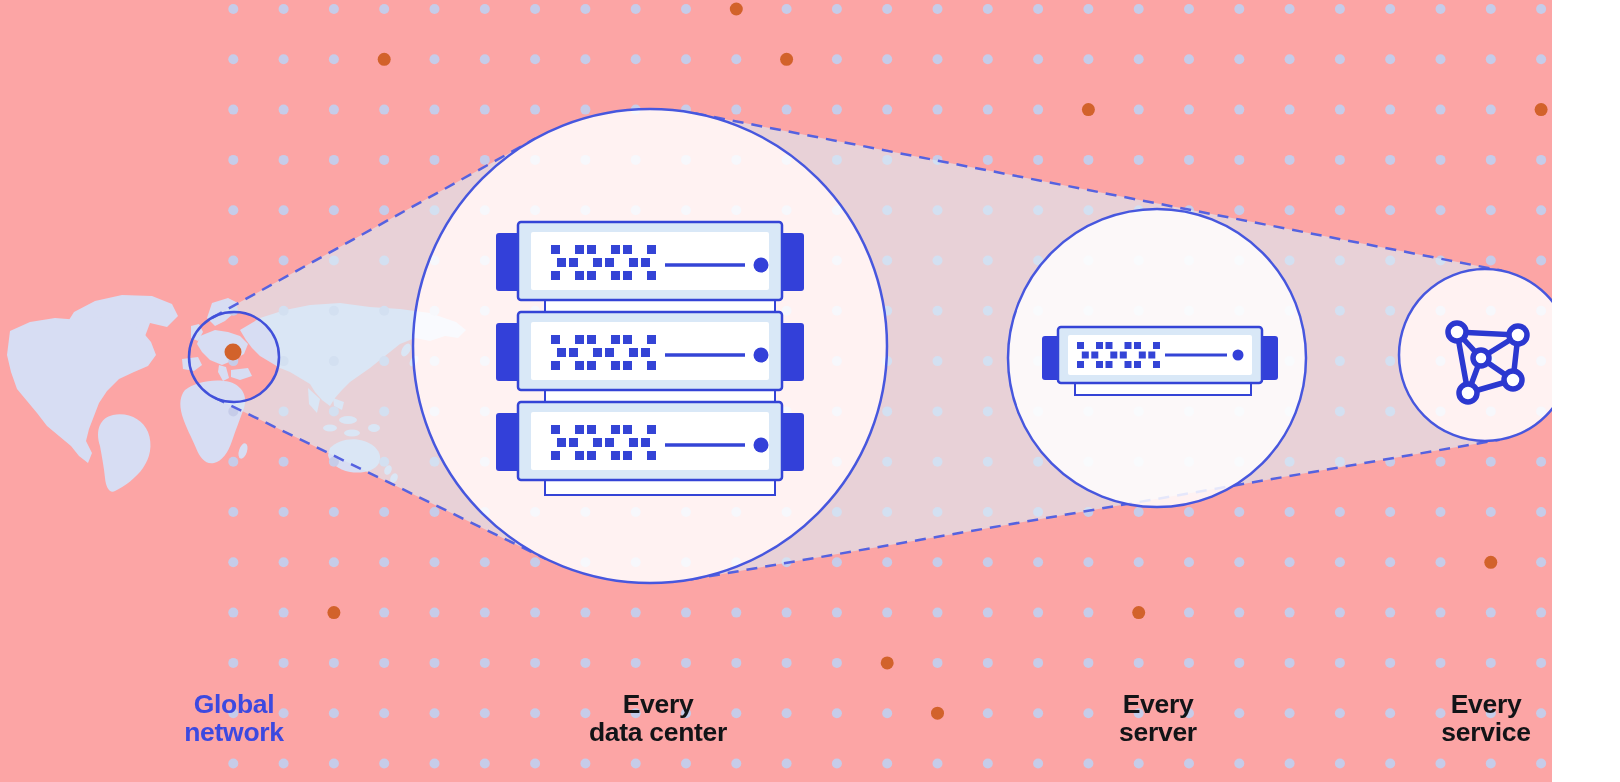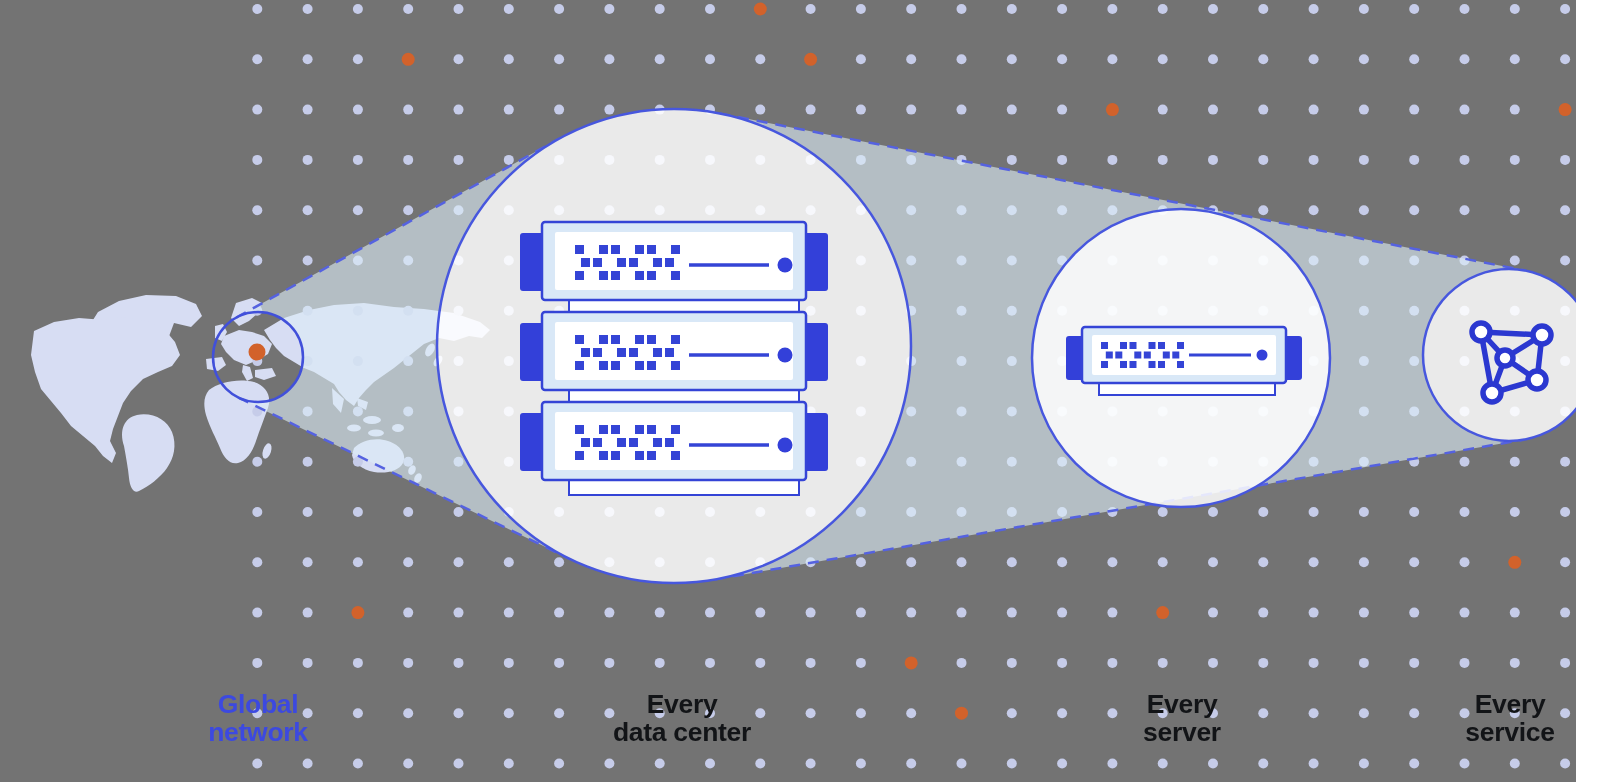--- a/index.html
+++ b/index.html
@@ -1,17 +1,17 @@
 <!DOCTYPE html>
 <html><head>
 <meta charset="utf-8">
 <style>
   html,body{margin:0;padding:0;background:#ffffff;}
-  .stage{position:relative;width:1552px;height:782px;background:#737373;overflow:hidden;
-         font-family:"Liberation Sans", sans-serif;padding-left:24px;}
+  .stage{position:relative;width:1552px;height:782px;background:#fca5a5;overflow:hidden;
+         font-family:"Liberation Sans", sans-serif;}
   svg{display:block;}
   .map-land{fill:#d7ddf3;stroke:none;}
   .beam{fill:#dcebf5;fill-opacity:0.62;stroke:none;}
   .dash{stroke:#5562e0;stroke-width:2.5;stroke-dasharray:11 8;fill:none;}
   .zoom-circle{fill:#ffffff;fill-opacity:0.85;stroke:#4757de;stroke-width:2.5;}
   .map-circle{fill:none;stroke:#4150da;stroke-width:2.5;}
   .ear{fill:#3340d9;stroke:none;}
   .frame{fill:#d9e8f7;stroke:#3444d6;stroke-width:2.5;}
   .panel{fill:#ffffff;stroke:none;}
   .tray{fill:#ffffff;stroke:#3444d6;stroke-width:2;}

